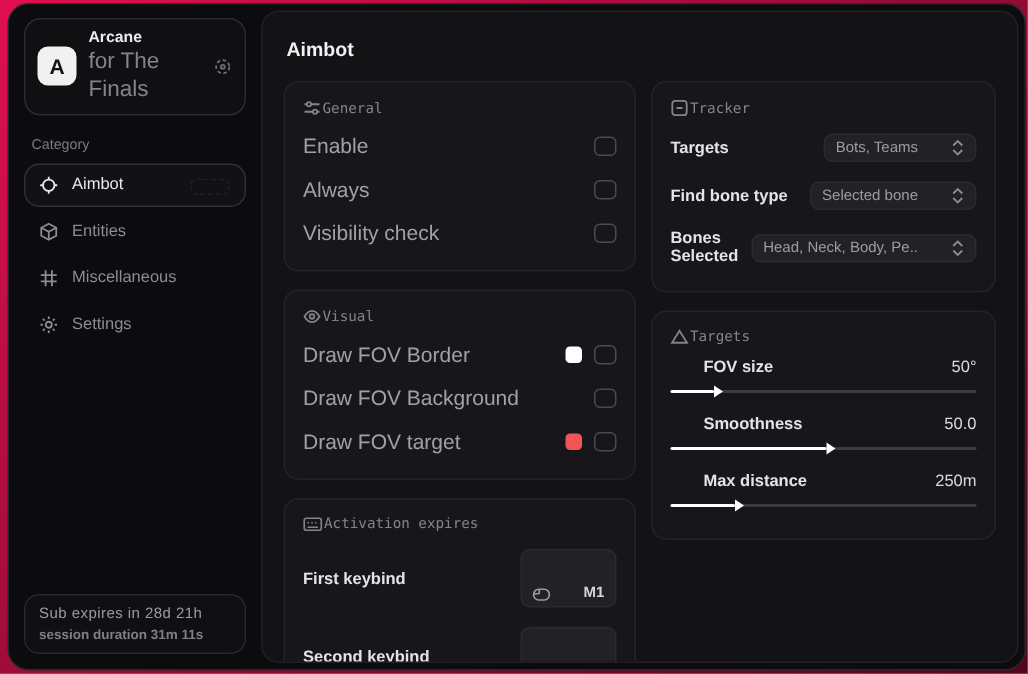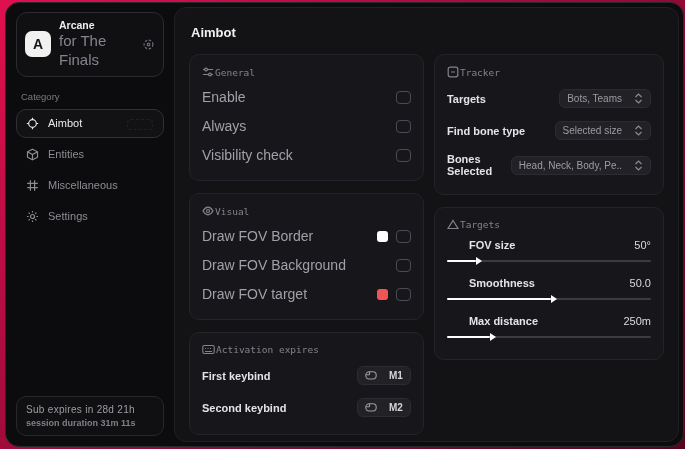--- a/index.html
+++ b/index.html
@@ -39,23 +39,23 @@
   .col-left{ width:241px; }
   .col-right{ width:236px;border-radius:18px; }
   .card{ width:100%; background:#17171b; border:1px solid #232329; border-radius:10px; padding:9px 12px 11px; }
   .card-head{ display:flex; align-items:center; gap:1px; font-family:"DejaVu Sans Mono", monospace; font-size:9.5px; color:#83838b; padding:2px 0 4px; }
   .row{ display:flex; align-items:center; justify-content:space-between; padding:7px 0 6px; }
   .lbl-dim{ font-size:14px; color:#a0a0a7; }
   .lbl-strong{ font-size:11px; font-weight:bold; color:#e4e4e8; }
   .checkbox{ width:15px; height:13px; border:1.5px solid #4b4b53; border-radius:4px; background:transparent; cursor:pointer; flex:0 0 15px; }
   .right-group{ display:flex; align-items:center; gap:8px; }
   .swatch{ width:11px; height:11px; border-radius:3px; cursor:pointer; }
-  .pill{ display:flex; align-items:center; gap:12px; background:#212126; border:1px solid #2b2b31; border-radius:6px; padding:3px 7px; font-size:10px; color:#9c9ca3; cursor:pointer; white-space:nowrap; }
+  .pill{ display:flex; align-items:flex-end; gap:22px; background:#212126; border:1px solid #2b2b31; border-radius:6px; padding:3px 7px; font-size:10px; color:#9c9ca3; cursor:pointer; white-space:nowrap; }
   .pill .updown{ display:flex; color:#8b8b93; }
-  .keypill{ color:#d4d4d9; font-weight:bold; font-size:10px; }
+  .keypill{ color:#d4d4d9; font-weight:bold; font-size:10px;margin-top:20px; }
   
   .acc-row{ padding:5px 0 3px; }
   .acc-top{ display:flex; align-items:flex-start; justify-content:space-between;padding-left:22px; }
   .acc-val{ font-size:11px; color:#d9d9de; }
   .track{ position:relative; height:2px; background:#3b3b42; border-radius:2px; margin:9px 0 7px; cursor:pointer; }
   .fill{ position:absolute; left:0; top:0; height:2px; background:#ffffff; border-radius:2px; }
   .thumb{ position:absolute; right:-6px; top:-3px; width:0; height:0; border-top:4px solid transparent; border-bottom:4px solid transparent; border-left:6px solid #ffffff; }
   svg{ display:block; }
 </style>
 </head>
@@ -244,21 +244,21 @@
               <span class="updown">
                 <svg width="9" height="11" viewBox="0 0 9 11" fill="none" stroke="currentColor" stroke-width="1.2">
                   <path d="M1.5 4 4.5 1l3 3M1.5 7l3 3 3-3"></path>
                 </svg>
               </span>
             </span>
           </div>
           <div class="row">
             <span class="lbl-strong">Find bone type</span>
             <span class="pill">
-              <span>Selected size</span>
+              <span>Selected bone</span>
               <span class="updown">
                 <svg width="9" height="11" viewBox="0 0 9 11" fill="none" stroke="currentColor" stroke-width="1.2">
                   <path d="M1.5 4 4.5 1l3 3M1.5 7l3 3 3-3"></path>
                 </svg>
               </span>
             </span>
           </div>
           <div class="row">
             <span class="lbl-strong">Bones Selected</span>
             <span class="pill">

